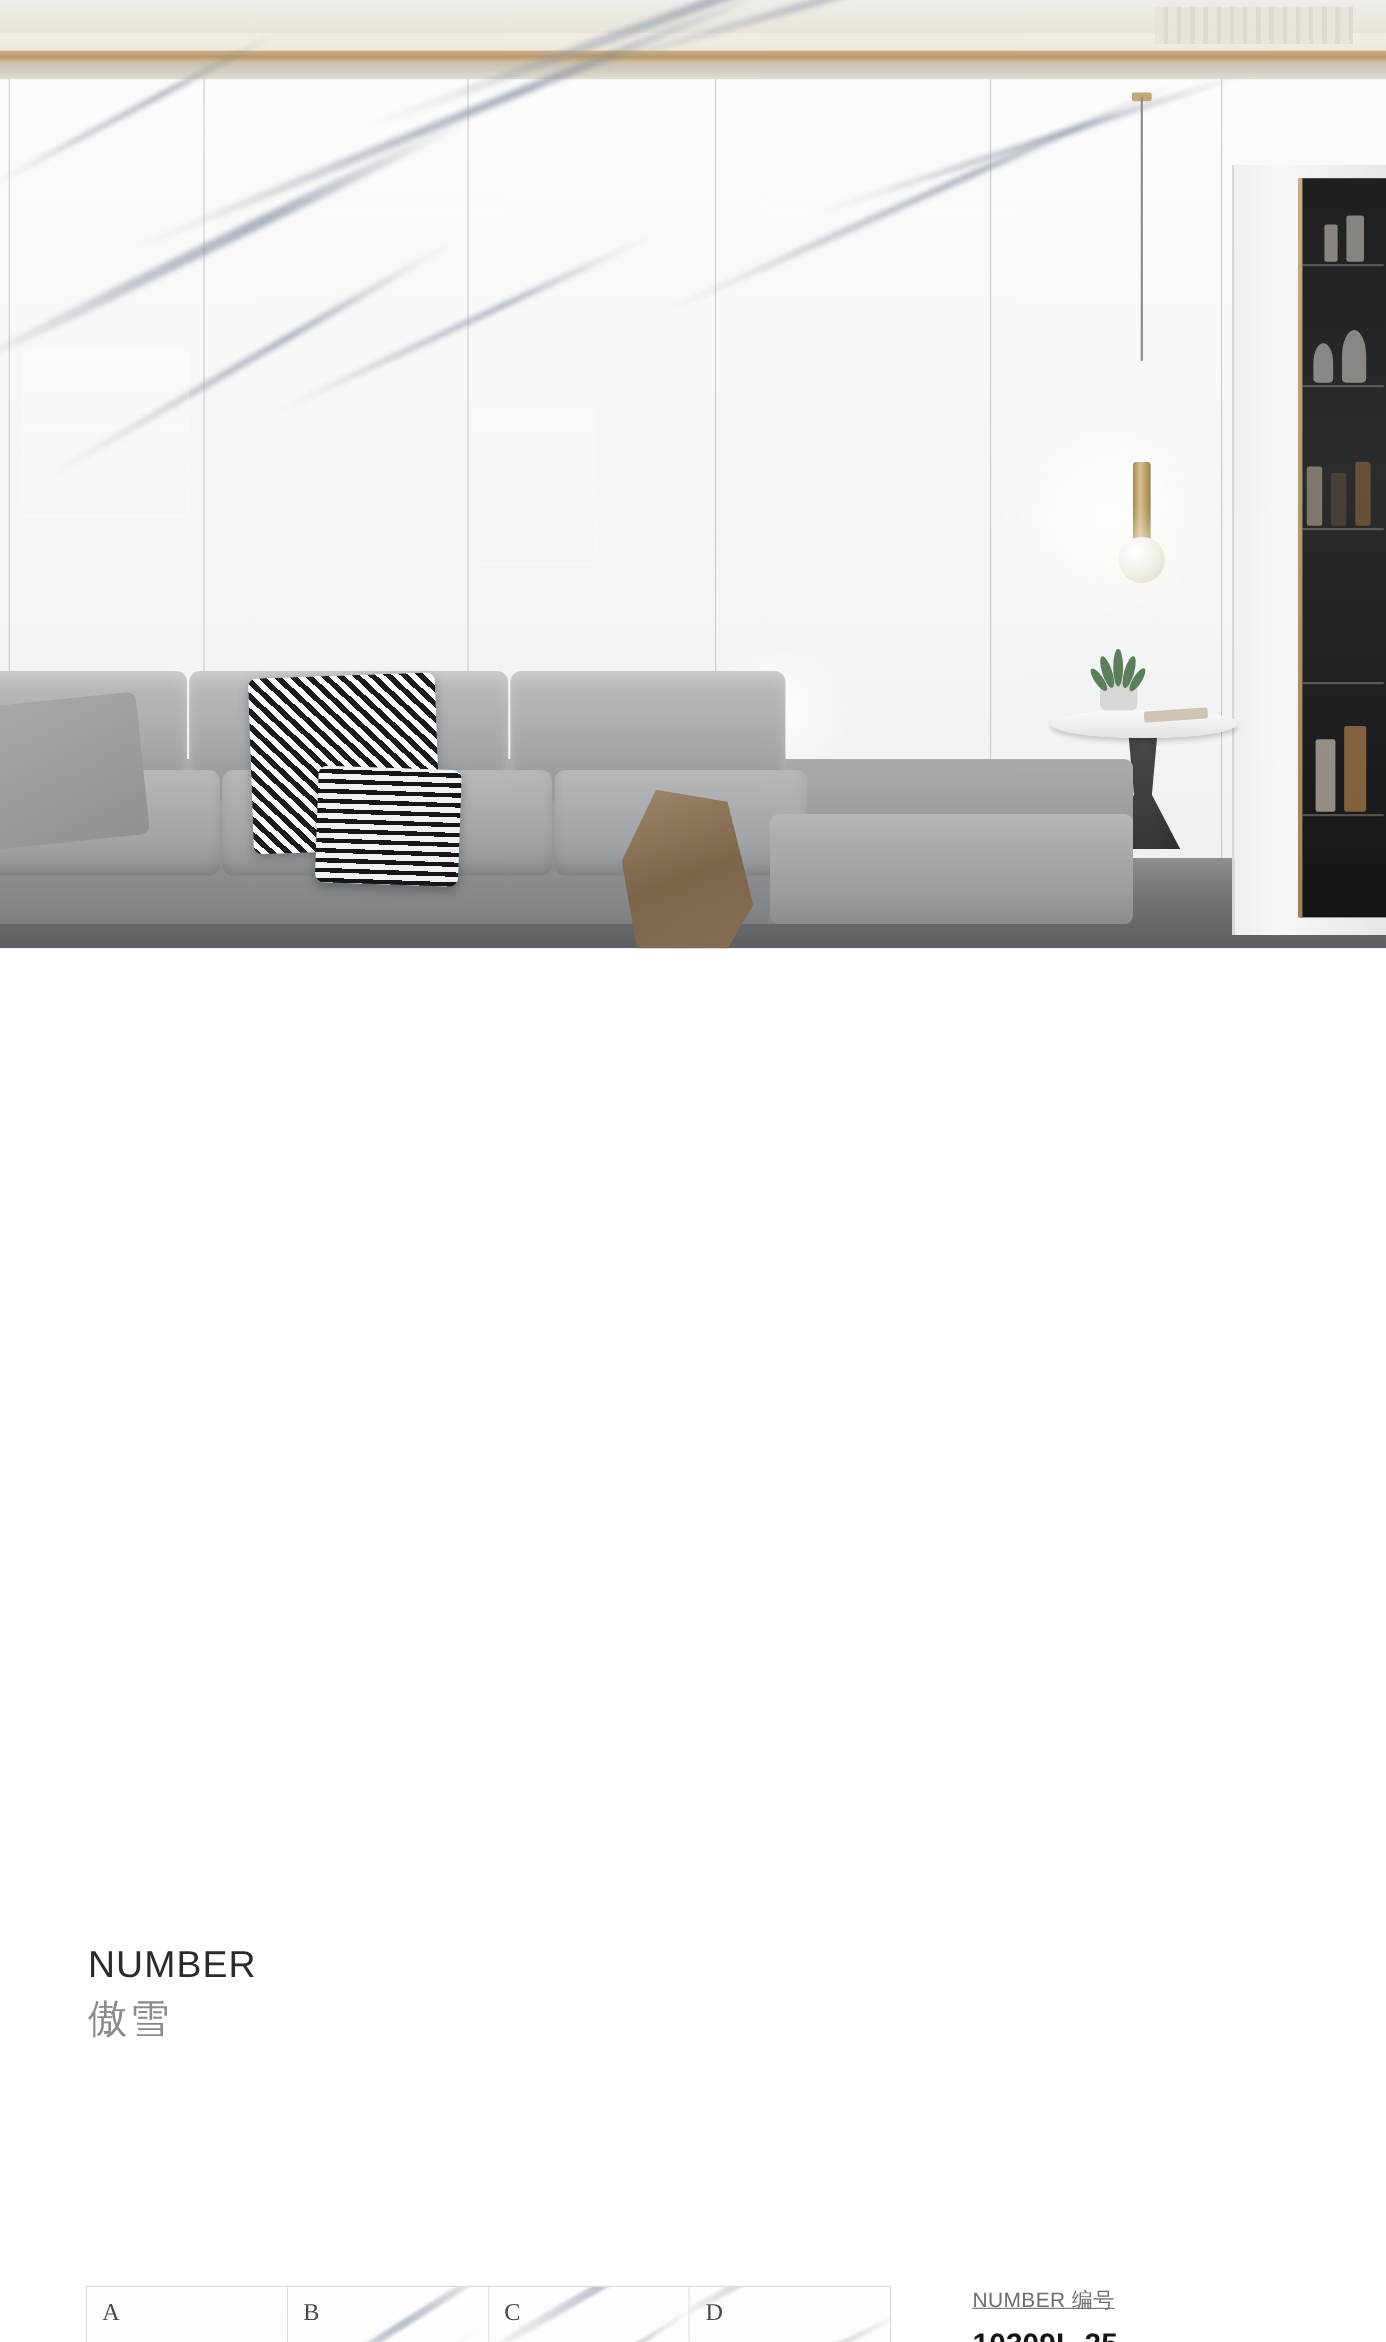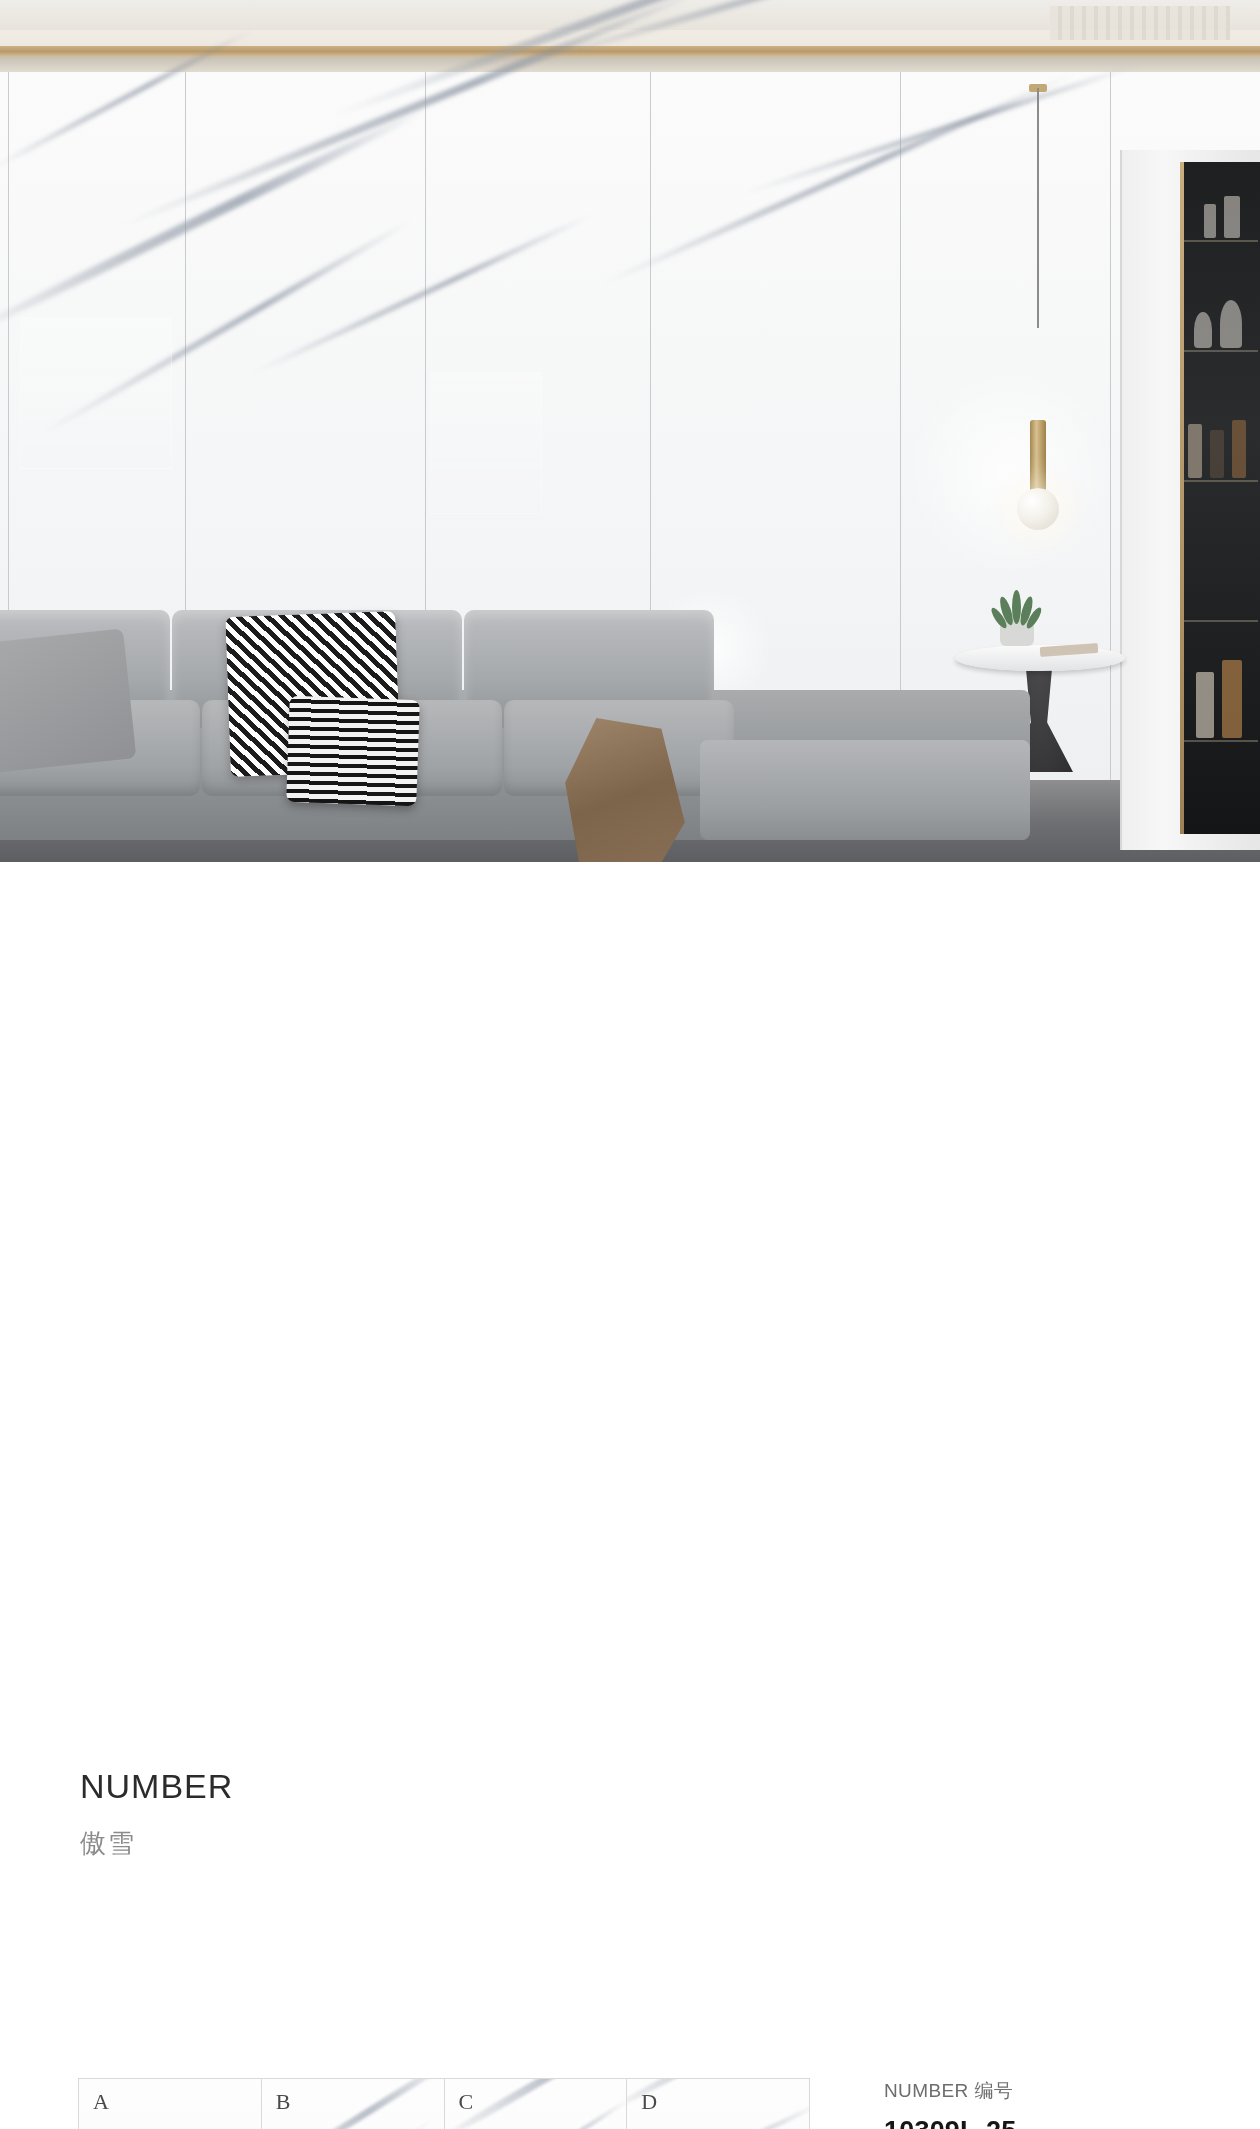--- a/index.html
+++ b/index.html
@@ -239,23 +239,23 @@
   }
   .t-snow {
     font-size: 68px;
     font-weight: 400;
     letter-spacing: 0px;
     color: #1a1a1a;
     line-height: 1.12;
     margin-top: 4px;
   }
   .t-cn {
-    font-size: 26px;
+    font-size: 36px;
     color: #8b8b8b;
-    margin-top: 20px;
+    margin-top: 5px;
     letter-spacing: 2px;
   }
 
   
   .panels {
     position: absolute;
     left: 78px; top: 1216px;
     width: 730px; height: 545px;
     display: flex;
     border: 1px solid #d9d9d9;
@@ -295,20 +295,21 @@
     padding: 0 0 12px 0;
     border-bottom: 1px solid #c9c9c9;
     margin-bottom: 22px;
   }
   .spec-row:last-child { border-bottom: none; }
   .spec-label {
     font-size: 19px;
     color: #6d6d6d;
     letter-spacing: .4px;
     margin-bottom: 12px;
+    text-decoration: underline;
   }
   .spec-value {
     font-size: 27px;
     font-weight: bold;
     color: #161616;
     letter-spacing: .2px;
   }
 </style>
 </head>
 <body>

